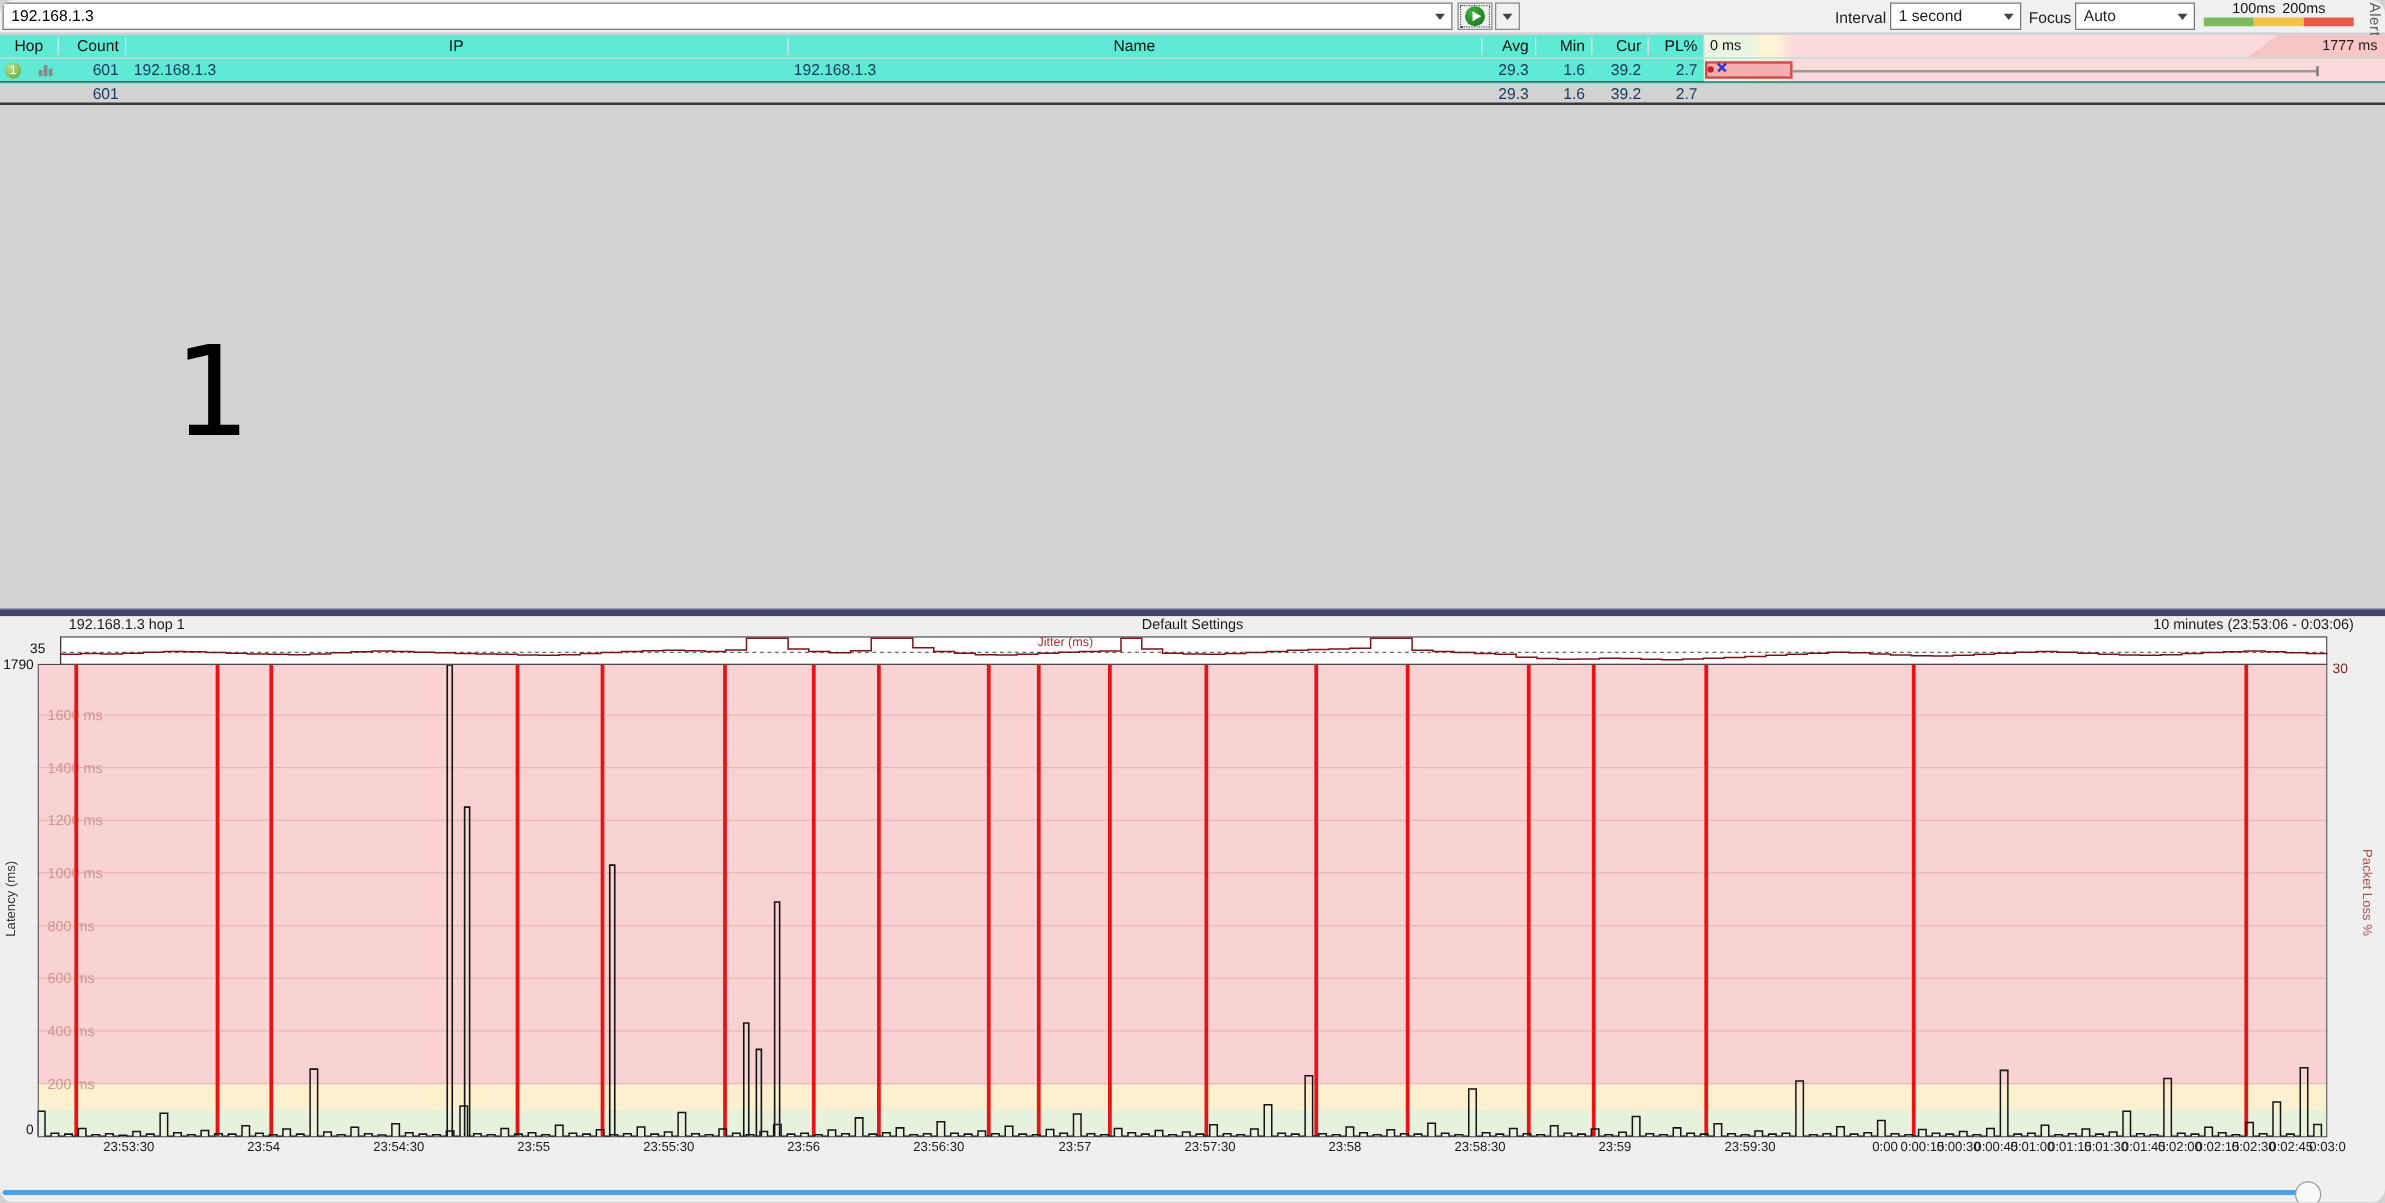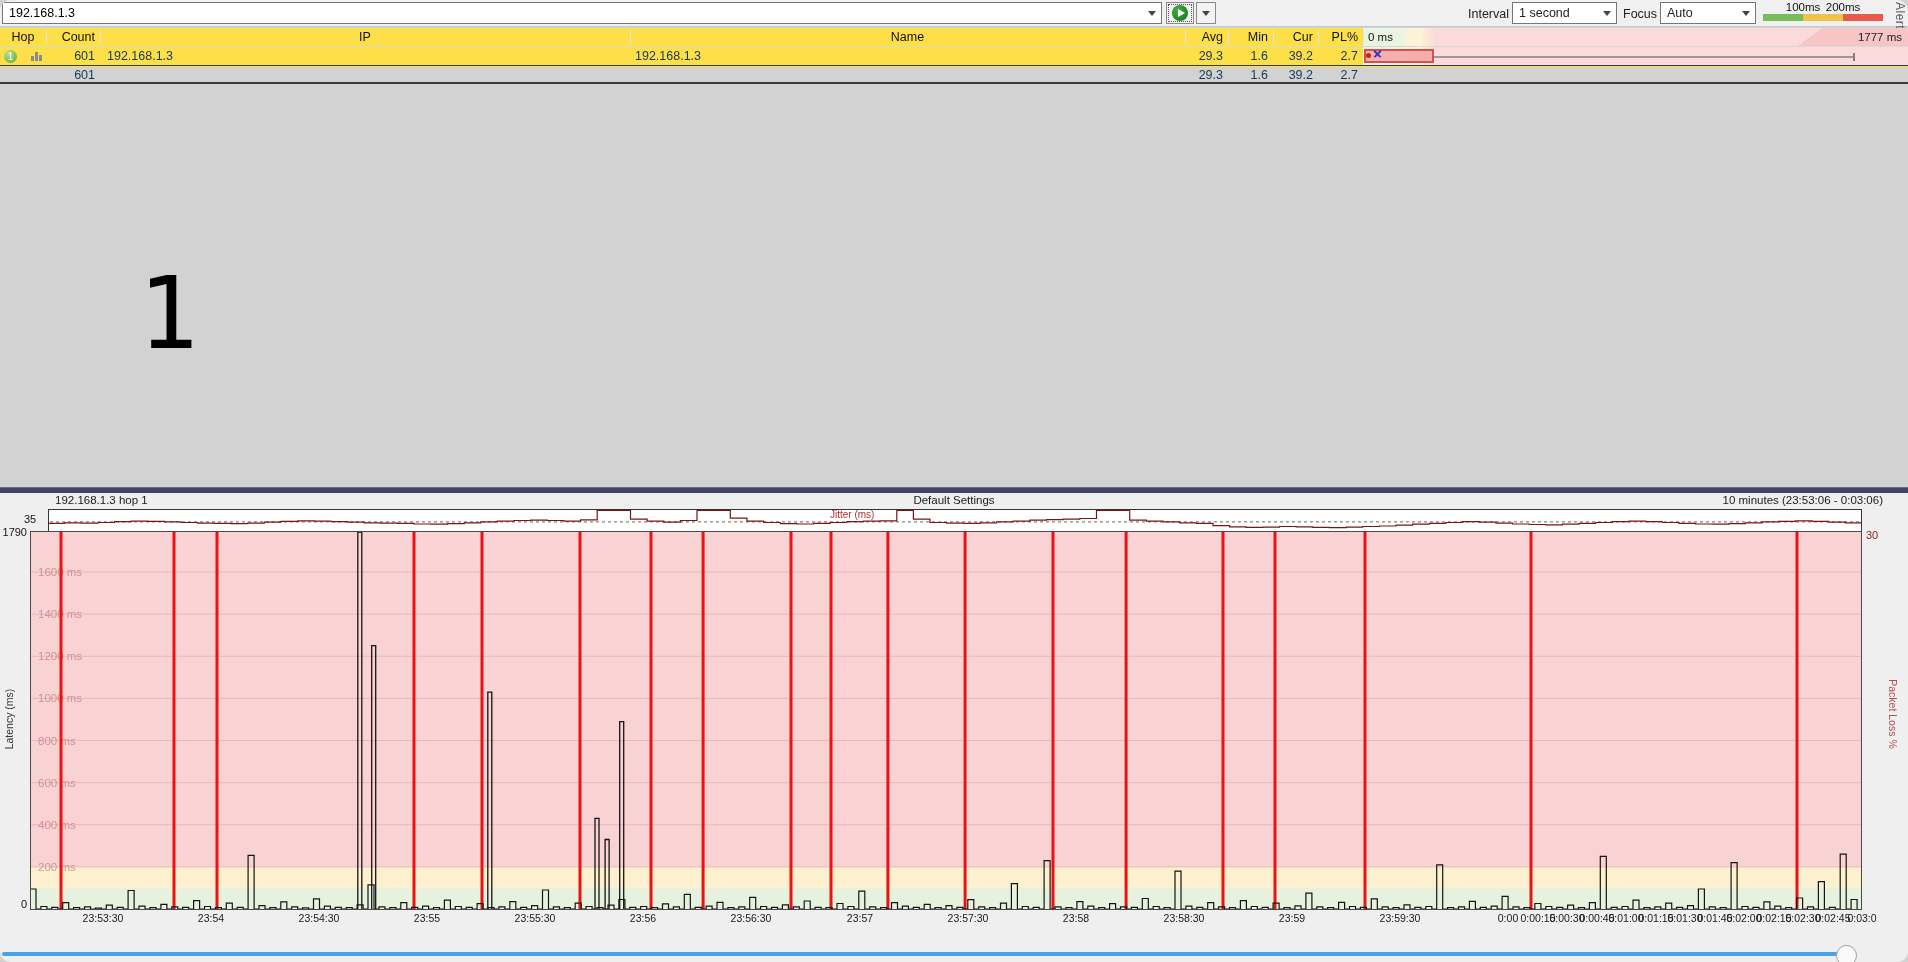--- a/index.html
+++ b/index.html
@@ -18,21 +18,21 @@
   .tb-label { position:absolute; top:7px; font-size:12.5px; color:#222; }
   .play-btn { position:absolute; left:1166px; top:2px; width:28px; height:22px; background:#f2f2f2; border:1px solid #8a8a8a; outline:1px dotted #555; outline-offset:-3px; display:flex; align-items:center; justify-content:center; }
   .play-circle { width:16px; height:16px; border-radius:50%; background:radial-gradient(circle at 35% 30%, #3fae3f, #157015); display:flex; align-items:center; justify-content:center; }
   .play-tri { width:0; height:0; border-left:7px solid #fff; border-top:4px solid transparent; border-bottom:4px solid transparent; margin-left:2px; }
   .play-drop { position:absolute; left:1196px; top:2px; width:20px; height:22px; background:#f2f2f2; border:1px solid #8a8a8a; display:flex; align-items:center; justify-content:center; }
   .legend { position:absolute; left:1763px; top:1px; width:120px; height:24px; }
   .legend-labels { position:relative; height:13px; font-size:11.5px; color:#111; }
   .legend-bar { position:absolute; top:13px; left:0; width:120px; height:7px; display:flex; }
   .alerts-tab { position:absolute; right:1px; top:2px; writing-mode:vertical-rl; font-size:12px; color:#5a5a5a; letter-spacing:0.5px; }
   
-  .grid-table { position:absolute; left:0; top:28px; width:1908px; height:56px; background:#fde047; }
+  .grid-table { position:absolute; left:0; top:28px; width:1908px; height:56px; background:#5eead4; }
   .t-head { position:absolute; left:0; top:0; width:1908px; height:19px; border-bottom:1px solid #d8d8d8; font-size:12.5px; color:#111; }
   .t-row1 { position:absolute; left:0; top:19px; width:1908px; height:19px; border-bottom:1px solid #3a3a3a; font-size:12.5px; }
   .t-sum  { position:absolute; left:0; top:39px; width:1908px; height:17px; background:#d2d2d2; border-bottom:2px solid #3a3a3a; font-size:12.5px; }
   .cell { position:absolute; top:0; height:100%; display:flex; align-items:center; }
   .c-center { justify-content:center; } .c-right { justify-content:flex-end; padding-right:5px; } .c-left { padding-left:7px; }
   .vsep { position:absolute; top:2px; bottom:2px; width:1px; background:#e3e3e3; }
   .navy { color:#17365d; }
   .hop-ball { position:absolute; left:4px; top:3px; width:13px; height:13px; border-radius:50%; background:radial-gradient(circle at 35% 30%, #b9e193, #58a42e); color:#fff; font-size:10px; display:flex; align-items:center; justify-content:center; }
   .hop-bars { position:absolute; left:31px; top:5px; width:12px; height:9px; display:flex; align-items:flex-end; gap:1.5px; }
   .hop-bars div { width:2.5px; background:#8a8a8a; }

